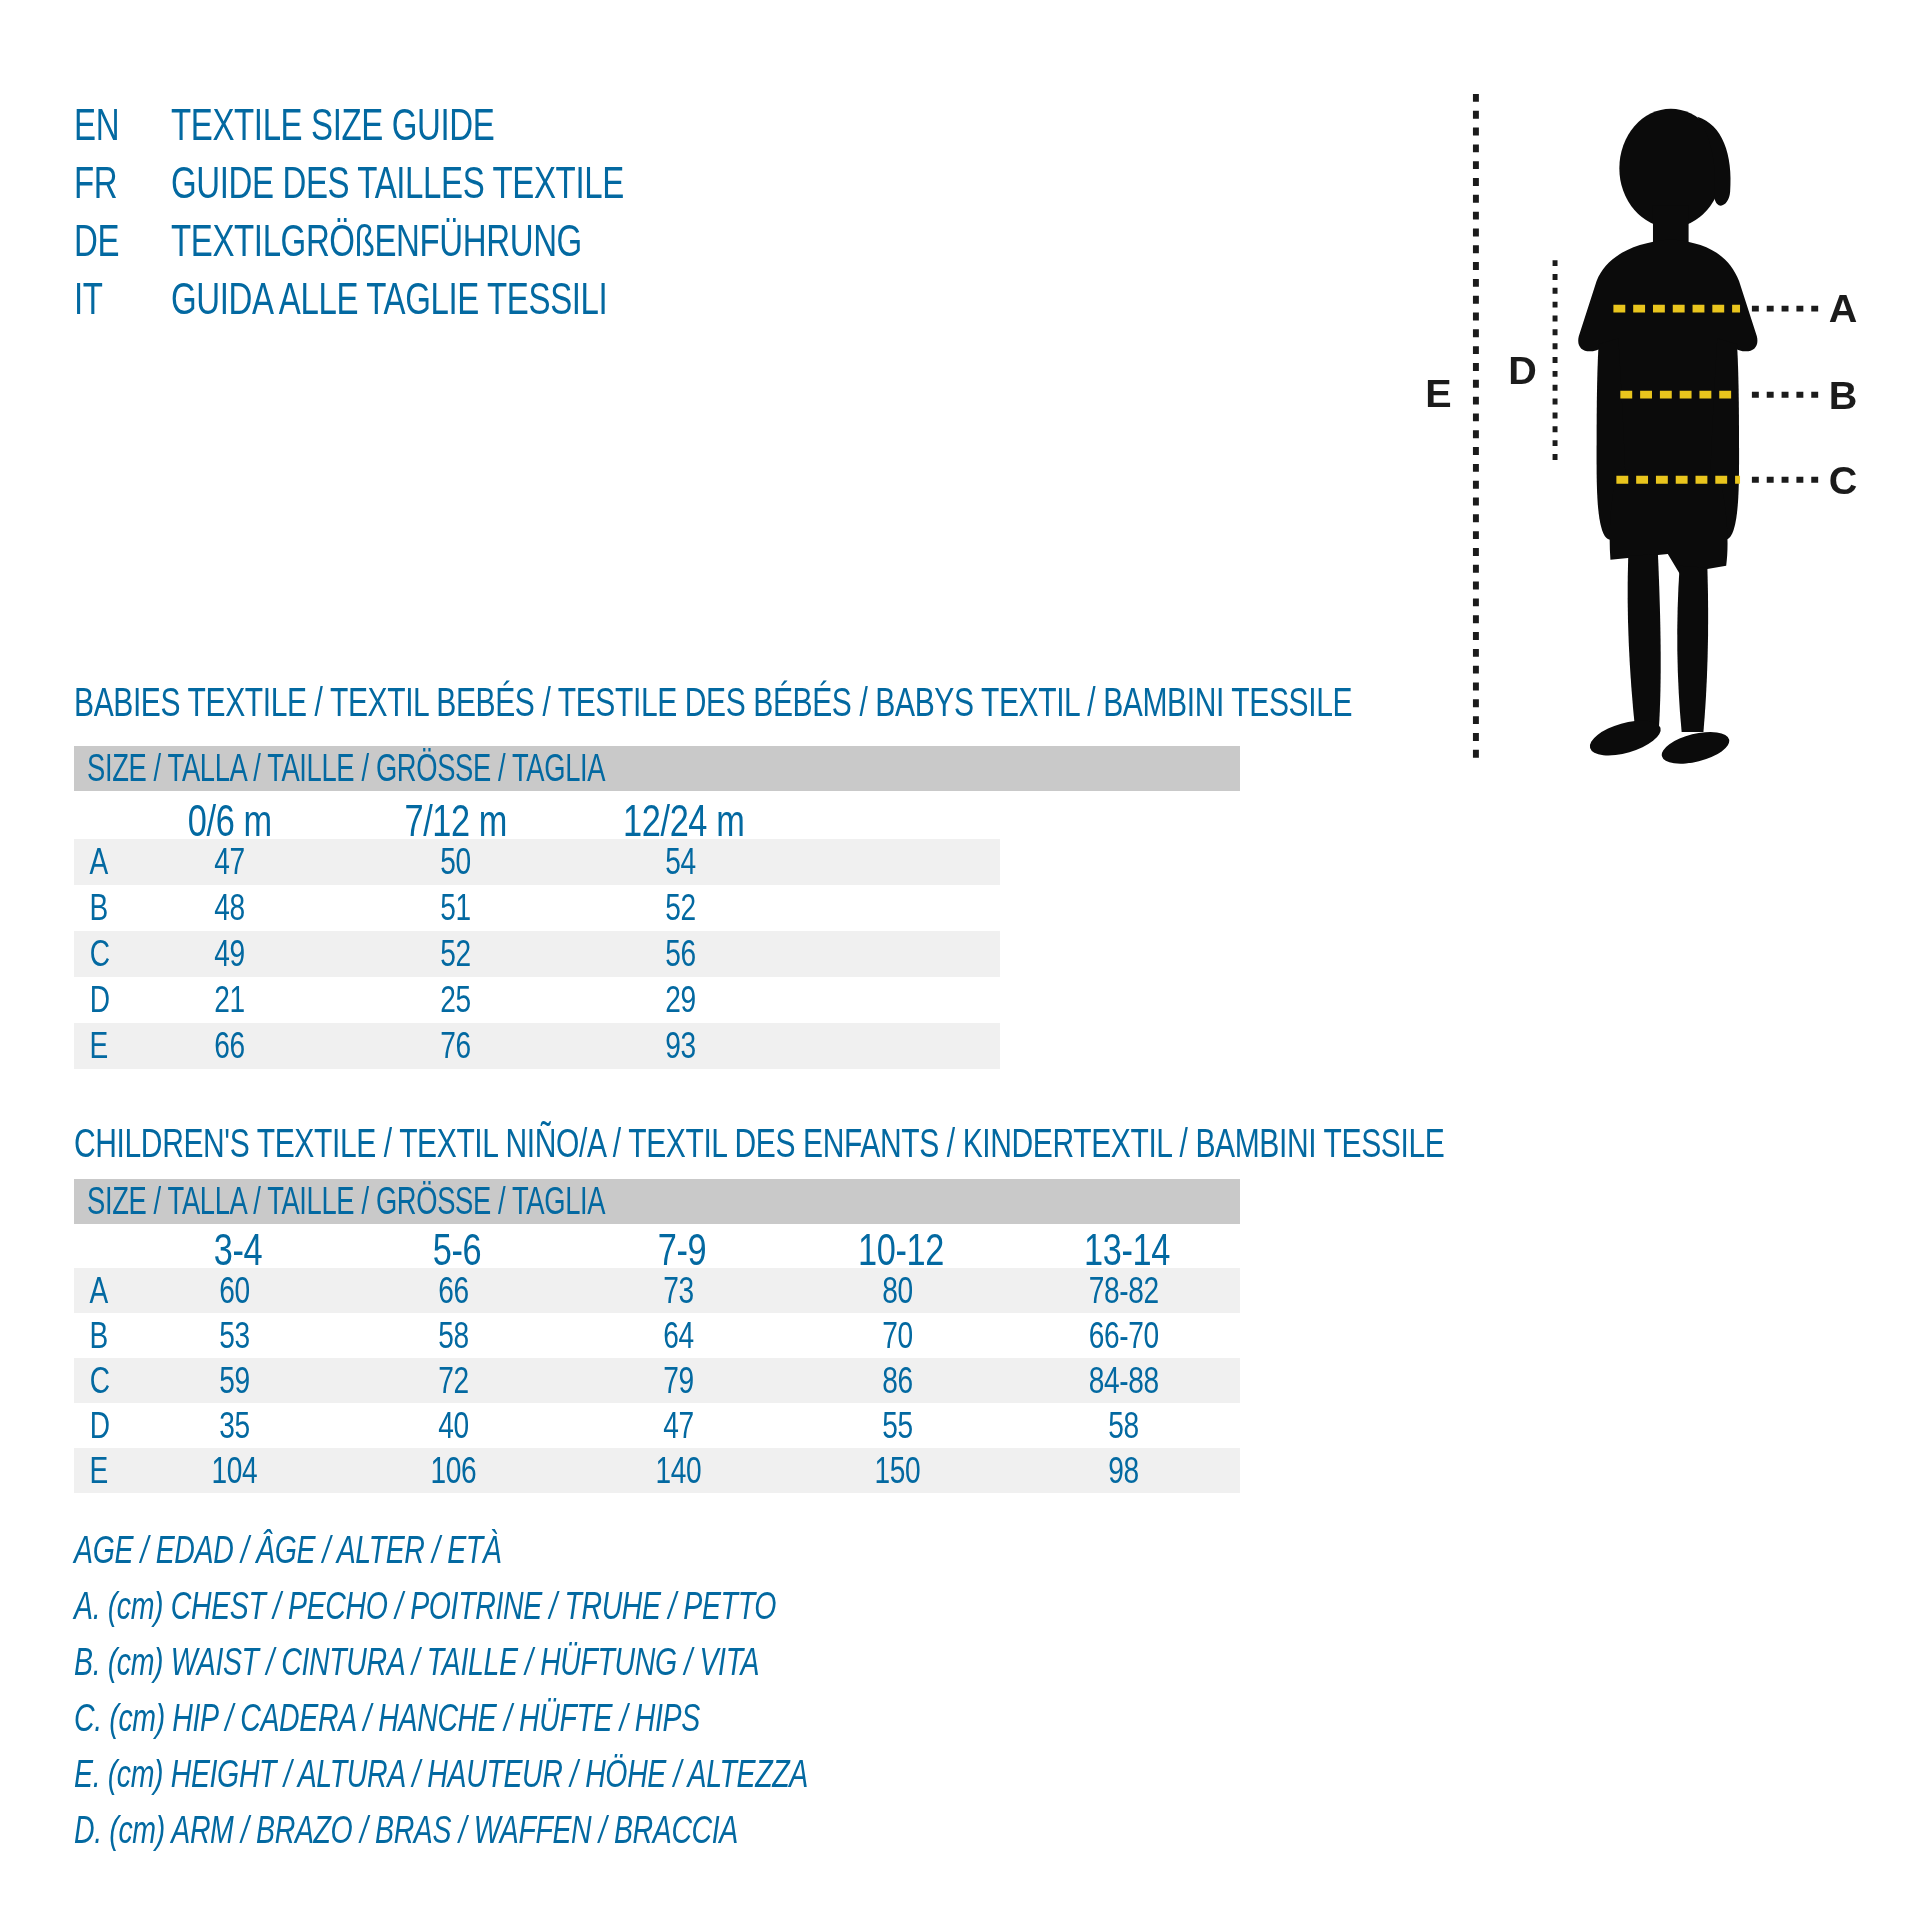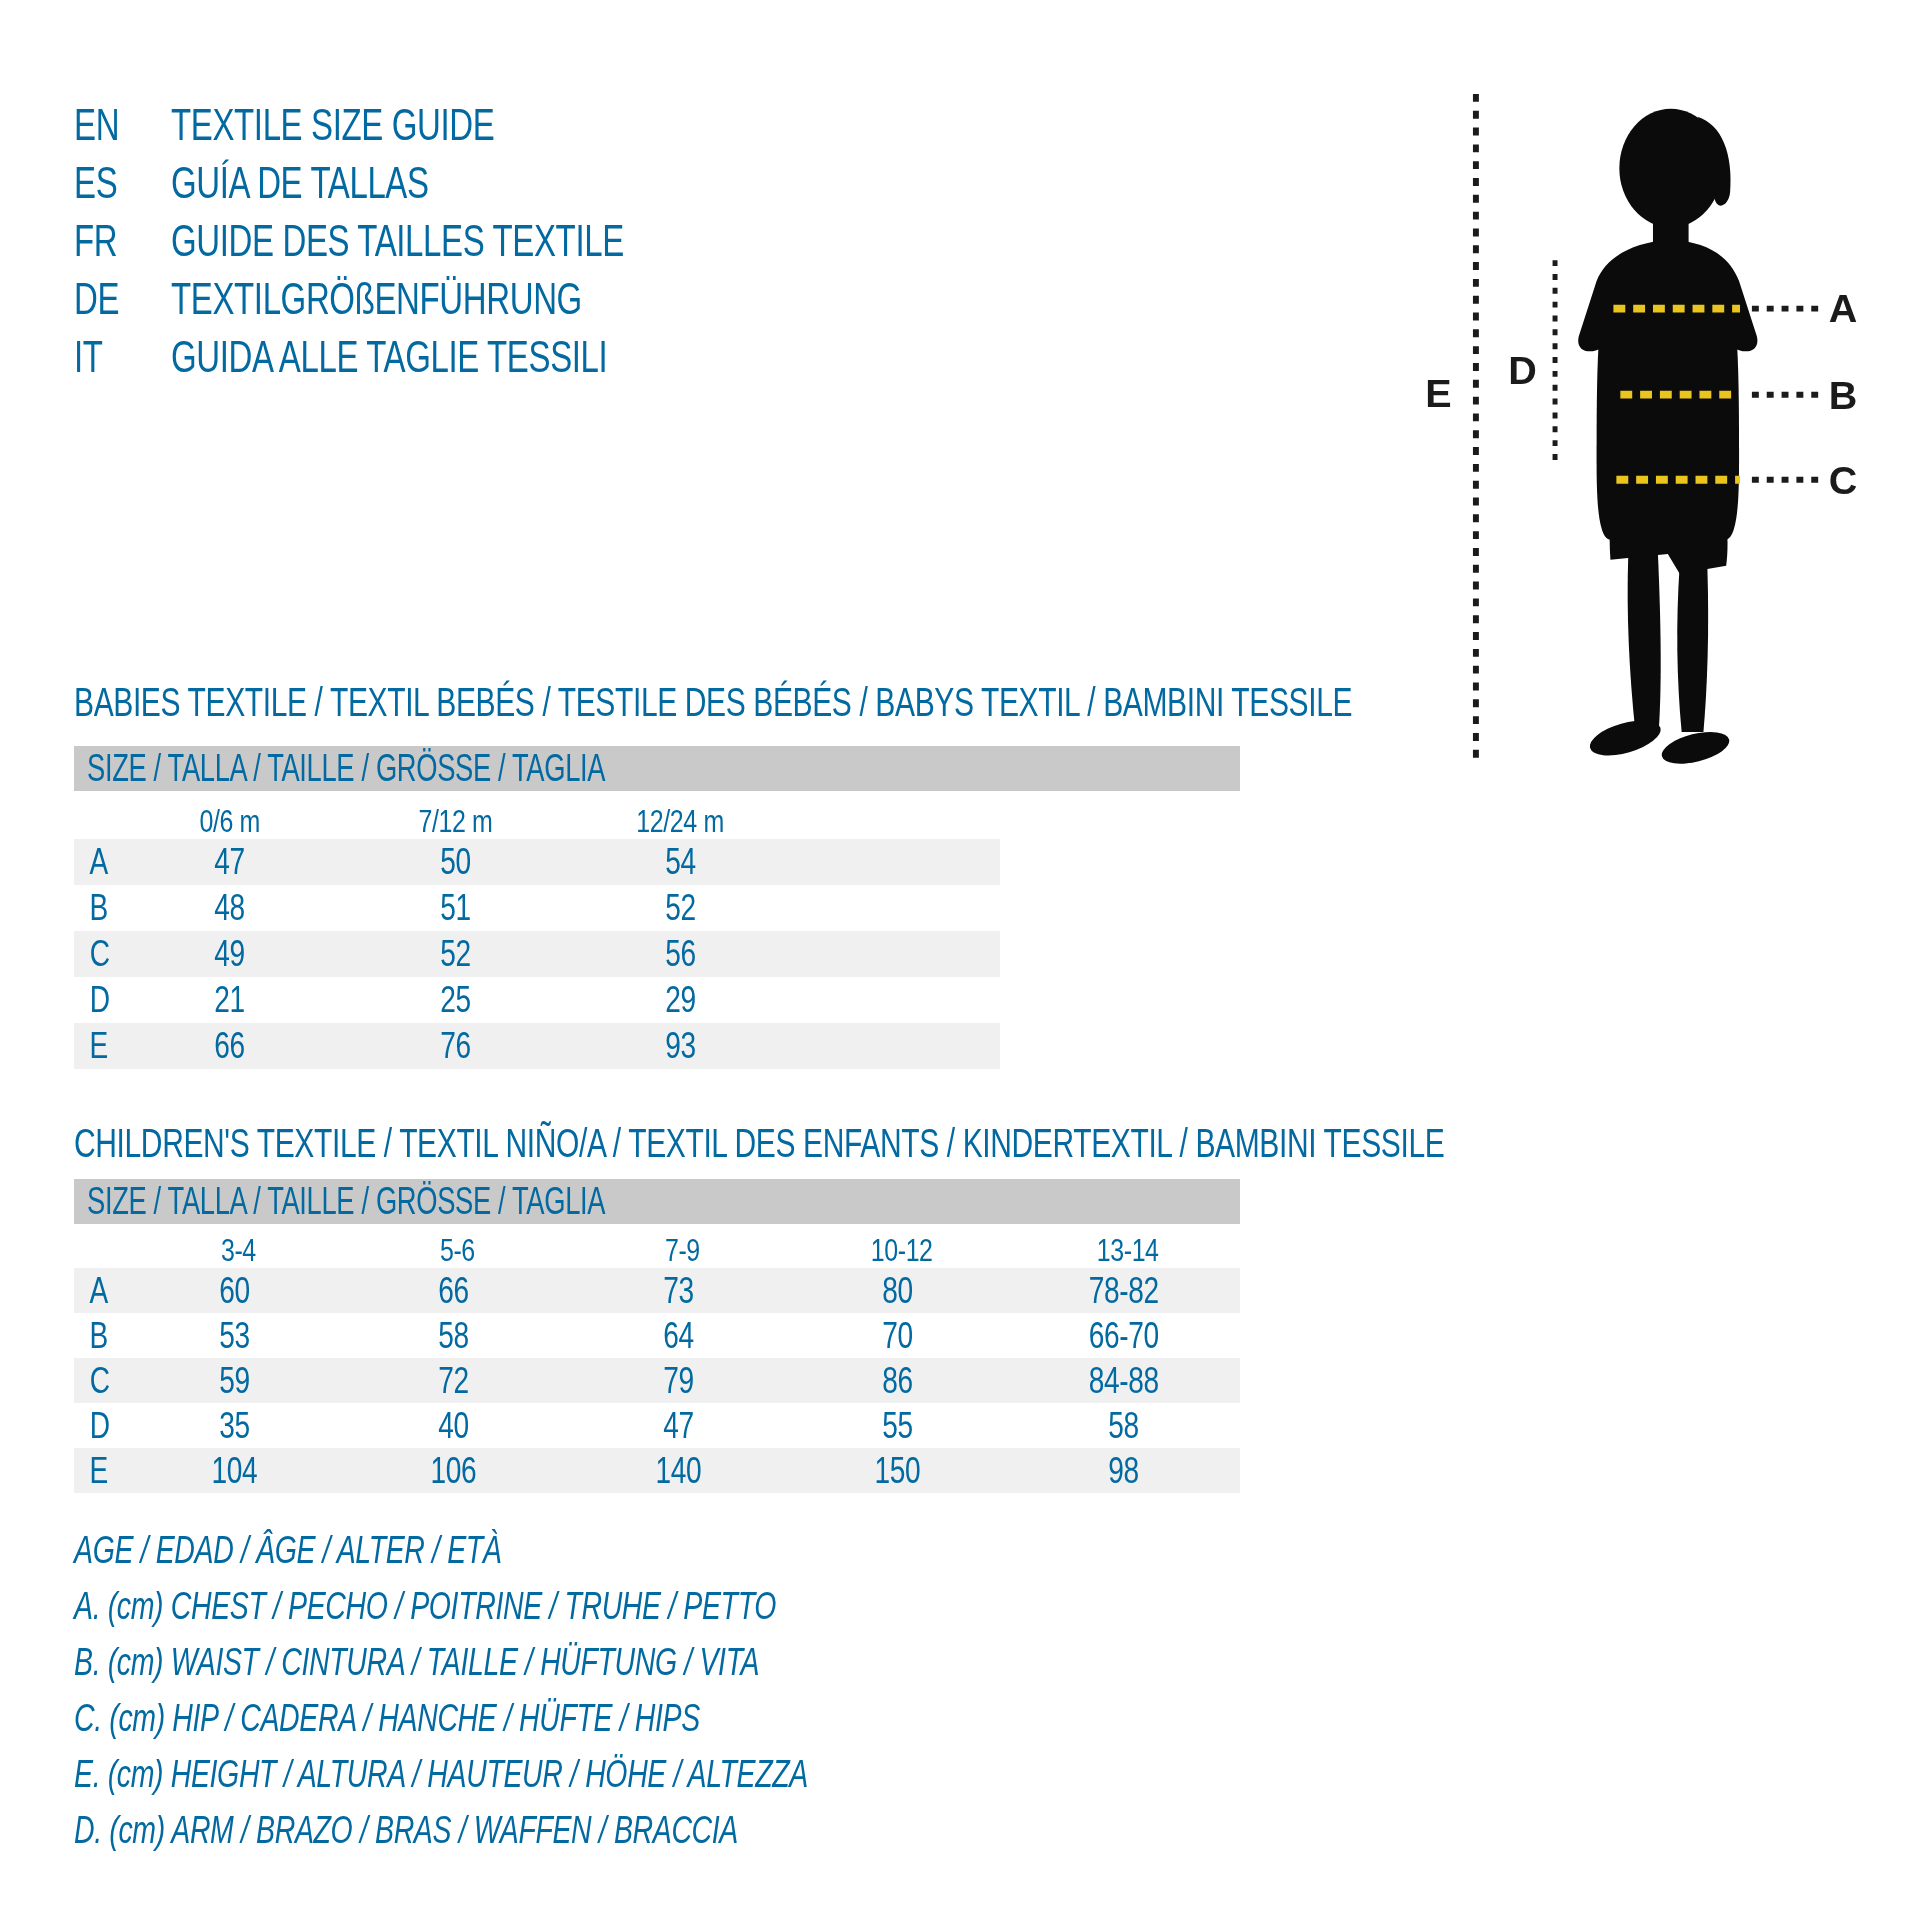--- a/index.html
+++ b/index.html
@@ -16,21 +16,21 @@
   .lang-list{position:absolute;left:74px;top:96px;}
   .lang-row{height:58px;font-size:44px;line-height:58px;display:flex;}
   .lang-code{width:97px;flex:0 0 97px;}
   .lang-title{flex:1;}
 
   
   .section{position:absolute;left:74px;margin-top:40px;}
   .section-title{position:absolute;left:0;top:0;font-size:40px;line-height:44px;}
   .size-bar{position:absolute;left:0;width:1166px;height:45px;background:#c9c9c9;}
   .size-bar-text{position:absolute;left:13px;top:0;font-size:38px;line-height:45px;}
-  .col-head{position:absolute;height:40px;font-size:32px;line-height:40px;}
+  .col-head{position:absolute;height:40px;font-size:44px;line-height:40px;}
   .cell{position:absolute;width:149px;text-align:center;}
   .rows{position:absolute;left:0;}
   .trow{position:relative;font-size:36px;}
   .trow.stripe{background:#f0f0f0;}
   .rletter{position:absolute;left:13px;top:0;}
 
   .babies-rows .trow{height:46px;line-height:46px;width:926px;}
   .children-rows .trow{height:45px;line-height:45px;width:1166px;}
 
   .b1{left:81px;} .b2{left:307px;} .b3{left:532px;}
@@ -46,24 +46,20 @@
 </style>
 </head>
 <body>
 
 <div class="canvas">
 
   <div class="lang-list">
     <div class="lang-row">
       <span class="lang-code"><span class="cond">EN</span></span>
       <span class="lang-title"><span class="cond">TEXTILE SIZE GUIDE</span></span>
-    </div>
-    <div class="lang-row">
-      <span class="lang-code"><span class="cond">ES</span></span>
-      <span class="lang-title"><span class="cond">GUÍA DE TALLAS</span></span>
     </div>
     <div class="lang-row">
       <span class="lang-code"><span class="cond">FR</span></span>
       <span class="lang-title"><span class="cond">GUIDE DES TAILLES TEXTILE</span></span>
     </div>
     <div class="lang-row">
       <span class="lang-code"><span class="cond">DE</span></span>
       <span class="lang-title"><span class="cond">TEXTILGRÖßENFÜHRUNG</span></span>
     </div>
     <div class="lang-row">

